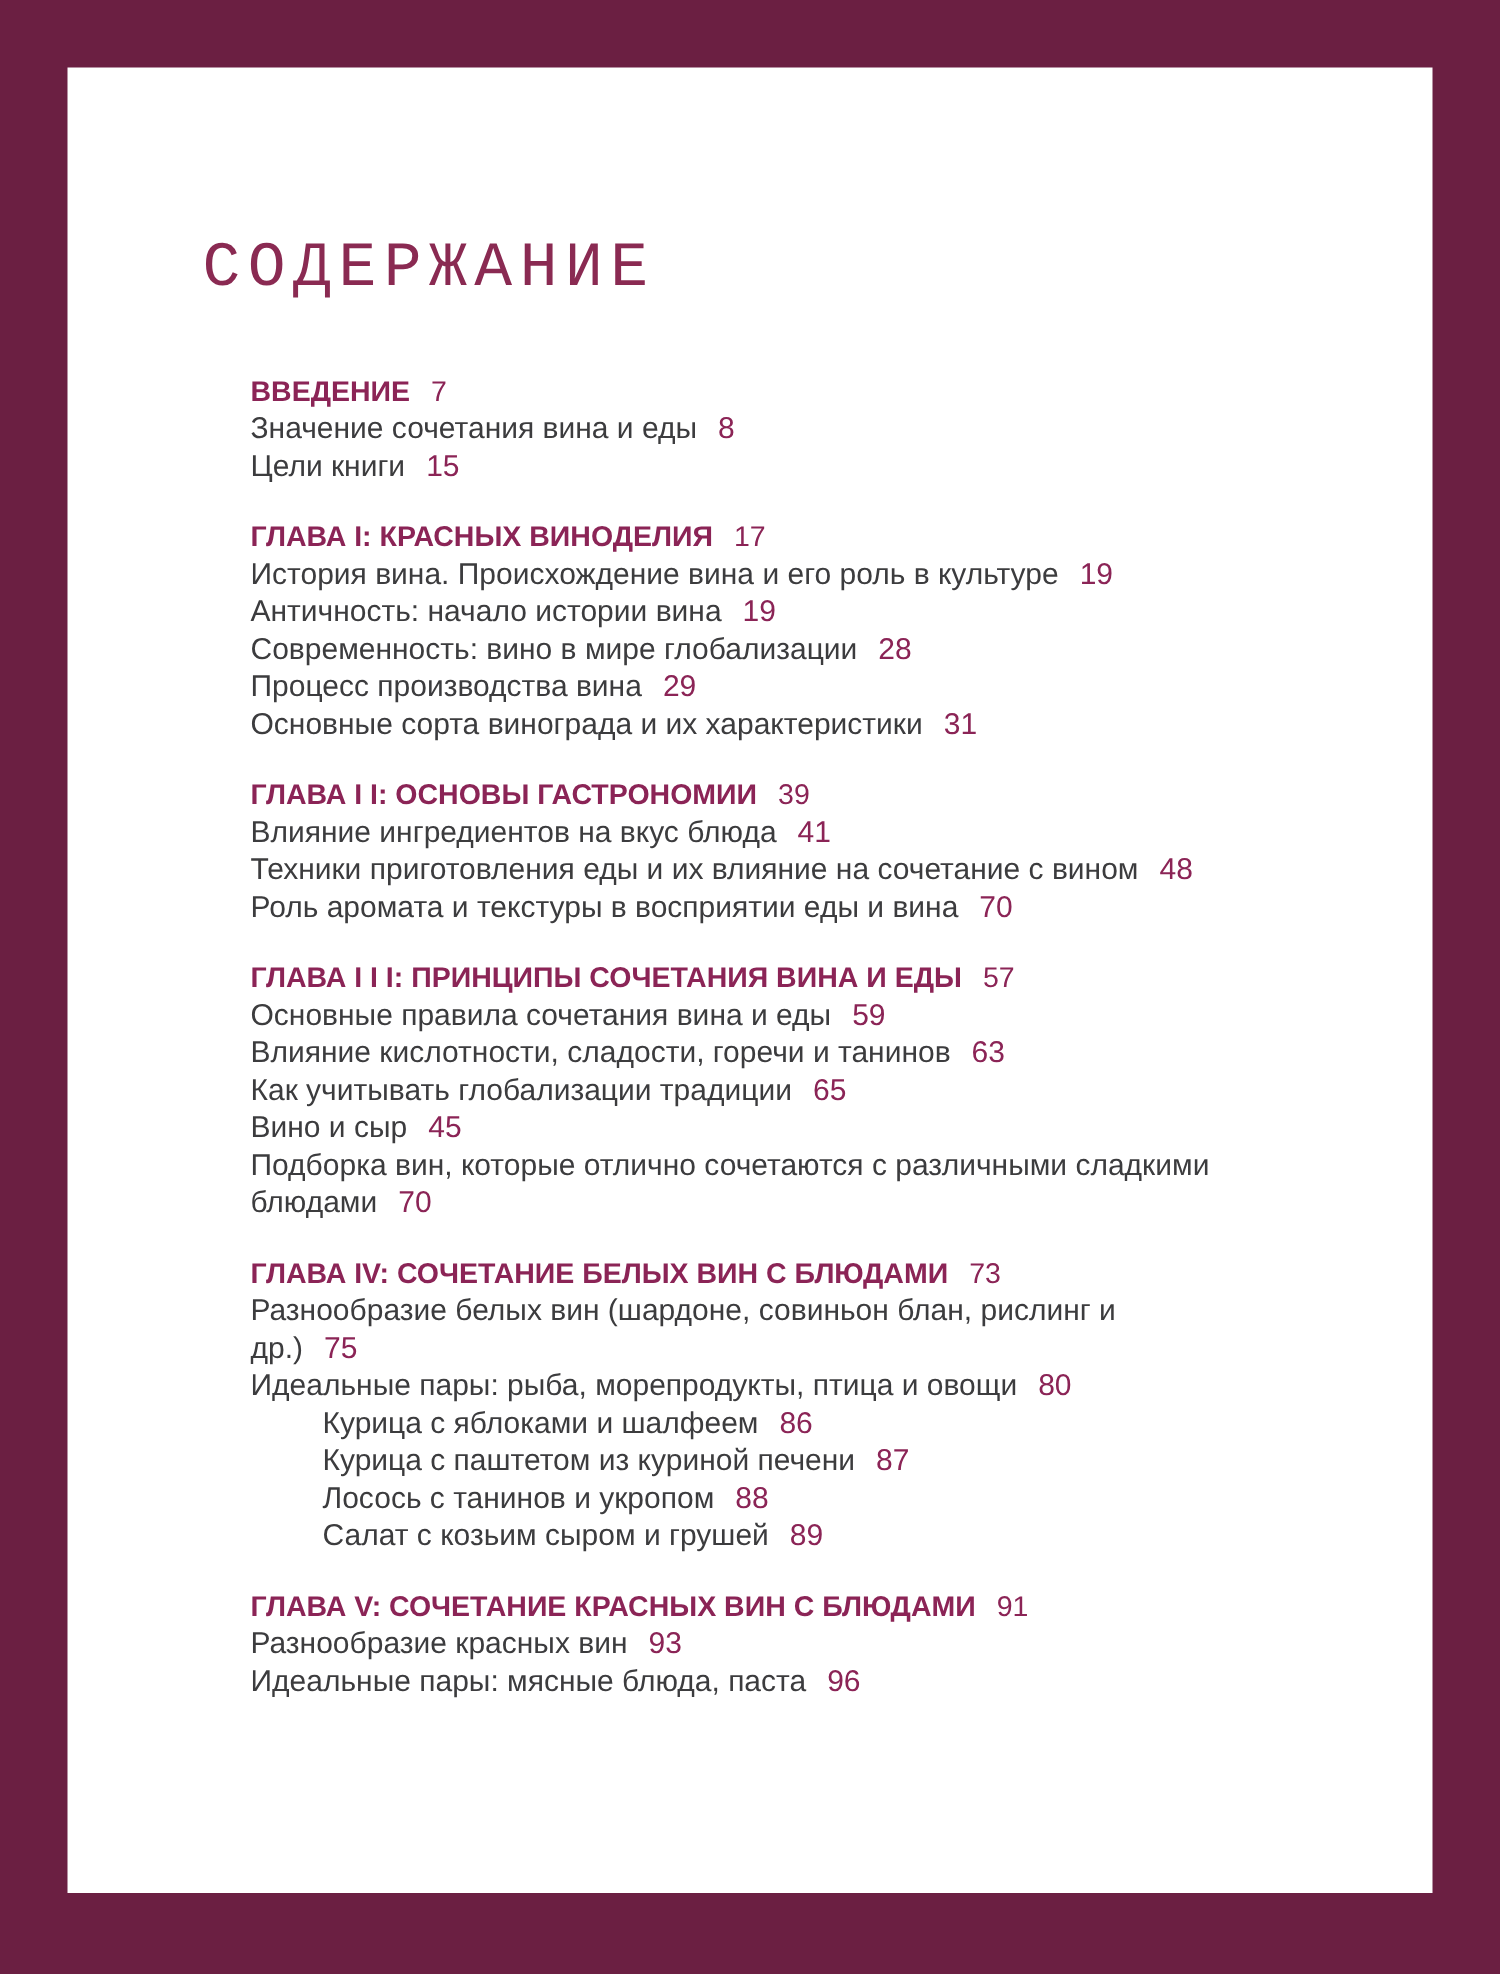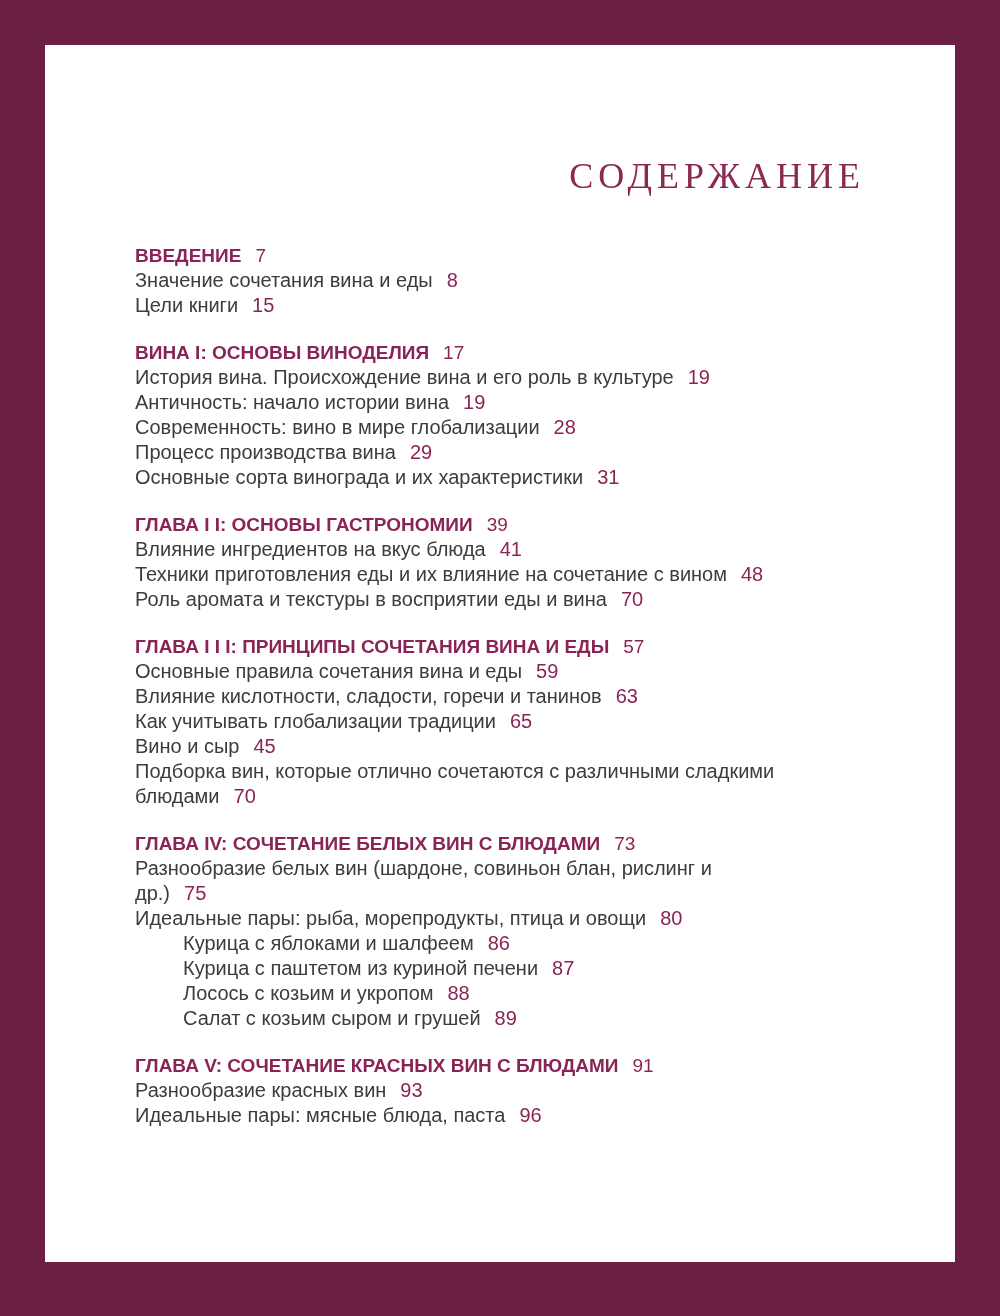--- a/index.html
+++ b/index.html
@@ -18,30 +18,30 @@
     position: absolute;
     top: 45px;
     left: 45px;
     right: 45px;
     bottom: 54px;
     background: #ffffff;
     box-sizing: border-box;
     padding: 110px 90px 0 90px;
   }
   .toc-title {
-    font-family: Liberation Serif, serif;
+    font-family: Liberation Mono, monospace;
     font-weight: 400;
-    font-size: 36px;
+    font-size: 42px;
     letter-spacing: 5px;
     color: var(--title-color, #8a2a52);
     margin: 0 0 46px 0;
-    text-align: right;
   }
   .section {
     margin-top: 22px;
+    margin-left: 32px;
   }
   .section:first-of-type {
     margin-top: 0;
   }
   .heading {
     font-size: 19px;
     font-weight: 700;
     color: var(--accent-color, #8b2456);
     line-height: 25px;
     max-width: 680px;
@@ -66,21 +66,21 @@
 
 <div class="page">
   <h1 class="toc-title">СОДЕРЖАНИЕ</h1>
   <div id="sections">
       <div class="section">
         <div class="heading"><span class="heading-text">ВВЕДЕНИЕ</span><span class="page-num">7</span></div>
         <div class="entry"><span class="entry-text">Значение сочетания вина и еды</span><span class="page-num">8</span></div>
         <div class="entry"><span class="entry-text">Цели книги</span><span class="page-num">15</span></div>
       </div>
       <div class="section">
-        <div class="heading"><span class="heading-text">ВИНА I: ОСНОВЫ ВИНОДЕЛИЯ</span><span class="page-num">17</span></div>
+        <div class="heading"><span class="heading-text">ГЛАВА I: КРАСНЫХ ВИНОДЕЛИЯ</span><span class="page-num">17</span></div>
         <div class="entry"><span class="entry-text">История вина. Происхождение вина и его роль в культуре</span><span class="page-num">19</span></div>
         <div class="entry"><span class="entry-text">Античность: начало истории вина</span><span class="page-num">19</span></div>
         <div class="entry"><span class="entry-text">Современность: вино в мире глобализации</span><span class="page-num">28</span></div>
         <div class="entry"><span class="entry-text">Процесс производства вина</span><span class="page-num">29</span></div>
         <div class="entry"><span class="entry-text">Основные сорта винограда и их характеристики</span><span class="page-num">31</span></div>
       </div>
       <div class="section">
         <div class="heading"><span class="heading-text">ГЛАВА I I: ОСНОВЫ ГАСТРОНОМИИ</span><span class="page-num">39</span></div>
         <div class="entry"><span class="entry-text">Влияние ингредиентов на вкус блюда</span><span class="page-num">41</span></div>
         <div class="entry"><span class="entry-text">Техники приготовления еды и их влияние на сочетание с вином</span><span class="page-num">48</span></div>
@@ -93,21 +93,21 @@
         <div class="entry"><span class="entry-text">Как учитывать глобализации традиции</span><span class="page-num">65</span></div>
         <div class="entry"><span class="entry-text">Вино и сыр</span><span class="page-num">45</span></div>
         <div class="entry"><span class="entry-text">Подборка вин, которые отлично сочетаются с различными сладкими блюдами</span><span class="page-num">70</span></div>
       </div>
       <div class="section">
         <div class="heading"><span class="heading-text">ГЛАВА IV: СОЧЕТАНИЕ БЕЛЫХ ВИН С БЛЮДАМИ</span><span class="page-num">73</span></div>
         <div class="entry"><span class="entry-text">Разнообразие белых вин (шардоне, совиньон блан, рислинг и др.)</span><span class="page-num">75</span></div>
         <div class="entry"><span class="entry-text">Идеальные пары: рыба, морепродукты, птица и овощи</span><span class="page-num">80</span></div>
         <div class="entry indent"><span class="entry-text">Курица с яблоками и шалфеем</span><span class="page-num">86</span></div>
         <div class="entry indent"><span class="entry-text">Курица с паштетом из куриной печени</span><span class="page-num">87</span></div>
-        <div class="entry indent"><span class="entry-text">Лосось с козьим и укропом</span><span class="page-num">88</span></div>
+        <div class="entry indent"><span class="entry-text">Лосось с танинов и укропом</span><span class="page-num">88</span></div>
         <div class="entry indent"><span class="entry-text">Салат с козьим сыром и грушей</span><span class="page-num">89</span></div>
       </div>
       <div class="section">
         <div class="heading"><span class="heading-text">ГЛАВА V: СОЧЕТАНИЕ КРАСНЫХ ВИН С БЛЮДАМИ</span><span class="page-num">91</span></div>
         <div class="entry"><span class="entry-text">Разнообразие красных вин</span><span class="page-num">93</span></div>
         <div class="entry"><span class="entry-text">Идеальные пары: мясные блюда, паста</span><span class="page-num">96</span></div>
       </div>
     </div>
 </div>
 

